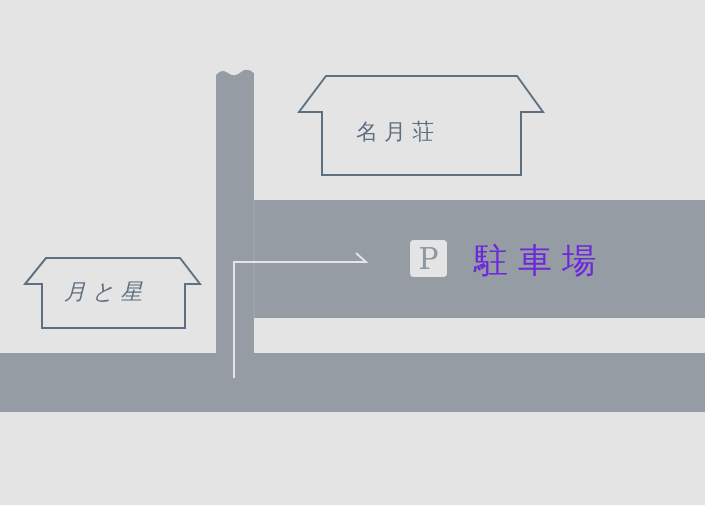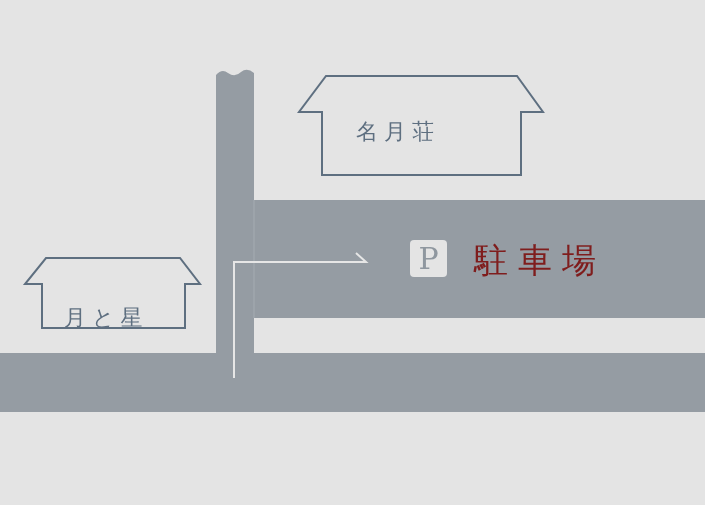--- a/index.html
+++ b/index.html
@@ -10,21 +10,21 @@
       position: relative;
     }
     .map { position: absolute; left: 0; top: 0; width: 705px; height: 505px; }
     .label {
       position: absolute;
       font-family: "DejaVu Serif", "Liberation Serif", serif;
       white-space: nowrap;
       letter-spacing: 6px;
     }
     .bldg-label { color: #5e6f80; font-size: 22px; }
-    .parking-label { color: #7f1d1d; font-size: 34px; letter-spacing: 10px; }
+    .parking-label { color: #6d28d9; font-size: 34px; letter-spacing: 10px; }
     .p-badge {
       position: absolute;
       left: 410px; top: 240px; width: 37px; height: 37px;
       background: #e4e4e4; border-radius: 4px;
       color: #8f979f; font-size: 30px; line-height: 37px; text-align: center;
       font-family: "DejaVu Serif", "Liberation Serif", serif;
     }
   </style>
 </head>
 <body>
@@ -41,17 +41,17 @@
 
   <polyline points="234,378 234,262 366,262 356,253" fill="none" stroke="#e6e6e6" stroke-width="2"></polyline>
 
   <path d="M322,175 L322,112 L299,112 L326,76 L517,76 L543,112 L521,112 L521,175 Z" fill="none" stroke="#5e6f80" stroke-width="2"></path>
 
   <path d="M42,328 L42,284 L25,284 L46,258 L180,258 L200,284 L185,284 L185,328 Z" fill="none" stroke="#5e6f80" stroke-width="2"></path>
 </svg>
 
 <div class="label bldg-label" style="left:356px; top:117px;">名月荘</div>
 
-<div class="label bldg-label" style="left:64px; top:303px;">月と星</div>
+<div class="label bldg-label" style="left:64px; top:277px;font-style:italic;">月と星</div>
 
 <div class="p-badge">P</div>
 
 <div class="label parking-label" style="left:474px; top:238px;">駐車場</div>
 
 </body></html>

